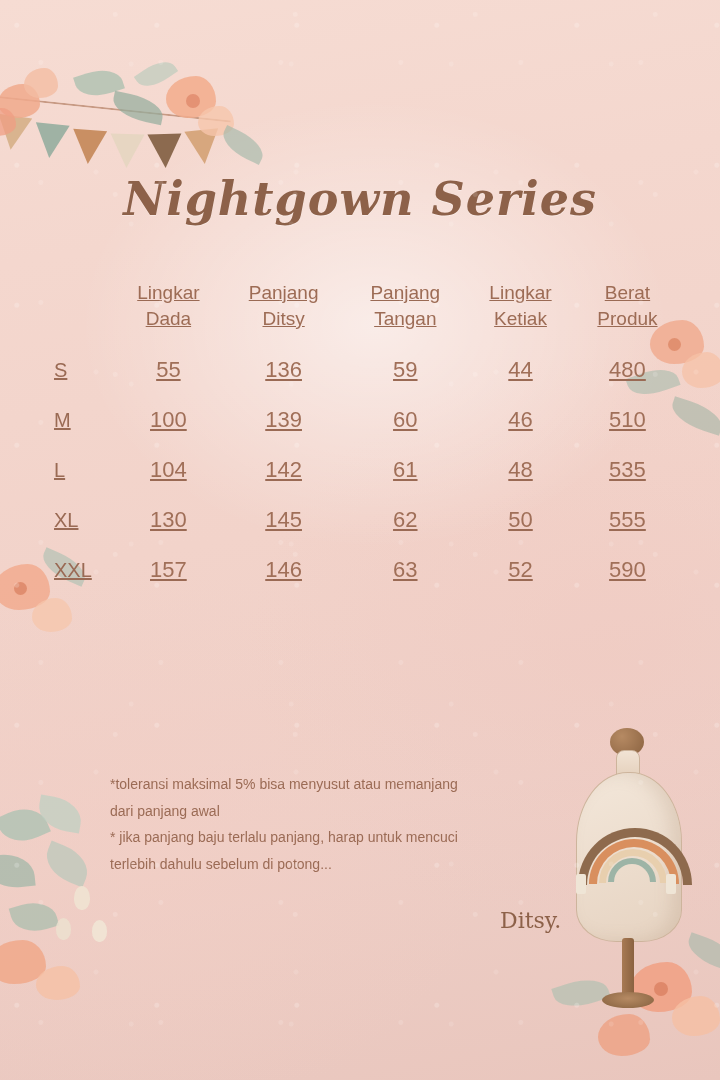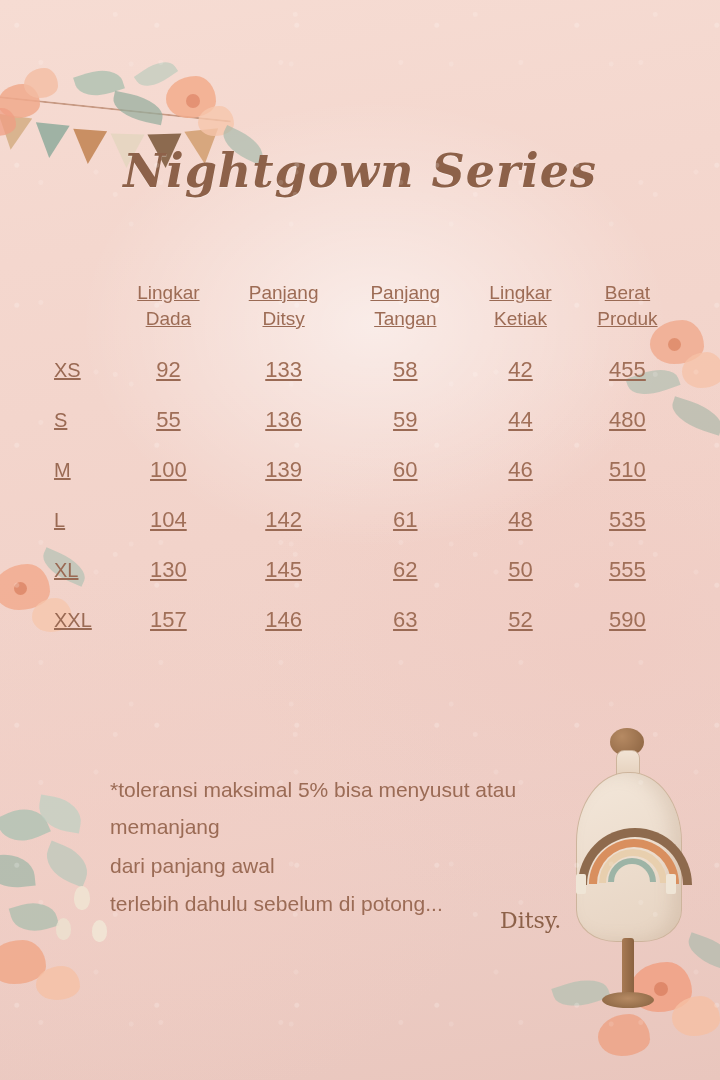--- a/index.html
+++ b/index.html
@@ -40,21 +40,21 @@
     background-size: 140px 140px, 180px 180px, 120px 120px, 160px 160px, 200px 200px;
     opacity: .8;
     pointer-events: none;
   }
 
   .deco { position: absolute; pointer-events: none; }
 
   
   .title {
     position: absolute;
-    top: 144px;
+    top: 172px;
     left: 0;
     width: 720px;
     text-align: center;
     font-family: "DejaVu Serif", serif;
     font-style: italic;
     font-weight: 700;
     font-size: 46px;
     letter-spacing: 1px;
     color: #8d6149;
     text-shadow: 0 1px 0 rgba(255,255,255,.35);
@@ -108,21 +108,21 @@
   .hdr-l1 { display: block; }
   .hdr-l2 { display: block; }
 
   
   .notes {
     position: absolute;
     left: 110px;
     top: 772px;
     width: 500px;
     color: #9b6b55;
-    font-size: 21px;
+    font-size: 14px;
     line-height: 1.75;
   }
   .notes p { margin: 0 0 2px 0; }
 
   .brand {
     position: absolute;
     left: 500px;
     top: 908px;
     font-family: "DejaVu Serif", serif;
     font-size: 22px;
@@ -311,28 +311,20 @@
             <span class="hdr-l2">Ketiak</span>
           </th>
           <th>
             <span class="hdr-l1">Berat</span>
             <span class="hdr-l2">Produk</span>
           </th>
         </tr>
       </thead>
       <tbody>
         <tr>
-          <td class="size-label">XS</td>
-          <td>92</td>
-          <td>133</td>
-          <td>58</td>
-          <td>42</td>
-          <td>455</td>
-        </tr>
-        <tr>
           <td class="size-label">S</td>
           <td>55</td>
           <td>136</td>
           <td>59</td>
           <td>44</td>
           <td>480</td>
         </tr>
         <tr>
           <td class="size-label">M</td>
           <td>100</td>
@@ -365,18 +357,19 @@
           <td>52</td>
           <td>590</td>
         </tr>
       </tbody>
     </table>
   </div>
 
   <div class="notes">
     <p>*toleransi  maksimal 5% bisa menyusut atau memanjang</p>
     <p>dari panjang awal</p>
+    <p>* jika panjang baju terlalu panjang, harap  untuk mencuci</p>
     <p>terlebih dahulu sebelum di potong...</p>
   </div>
 
   <div class="brand">Ditsy.</div>
 
 </div>
 
 </body></html>

